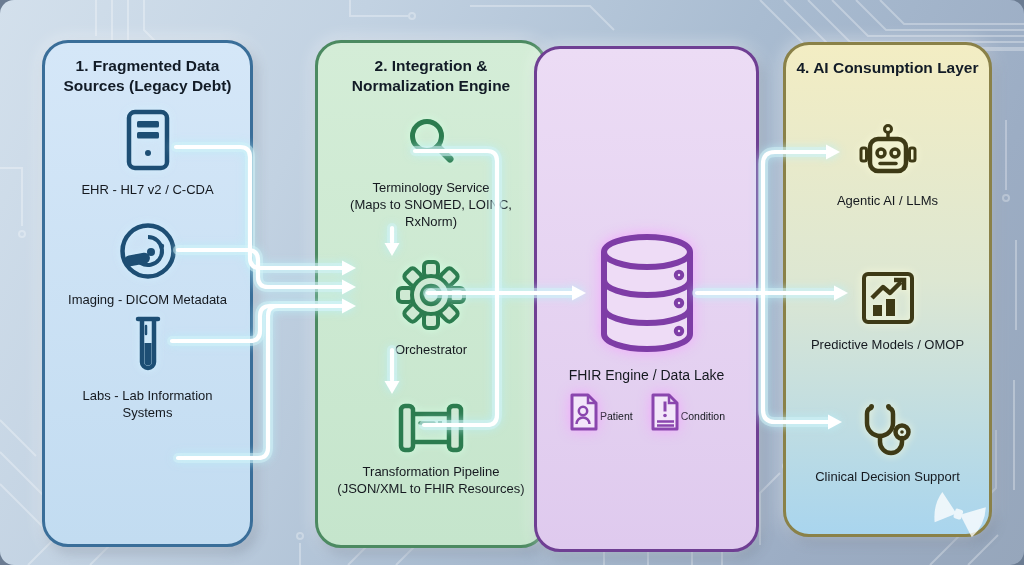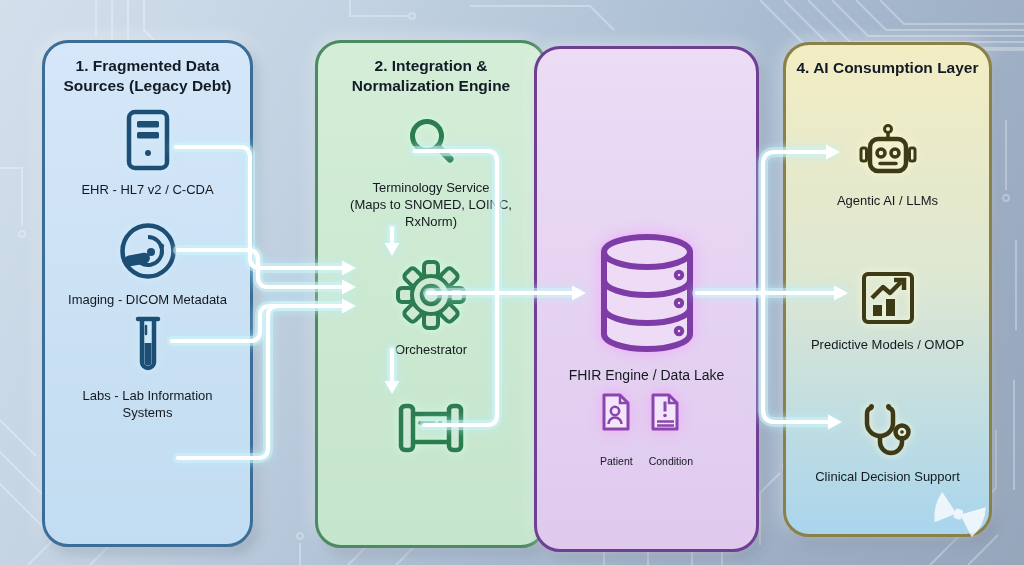--- a/index.html
+++ b/index.html
@@ -1,38 +1,39 @@
 <!DOCTYPE html>
 <html><head>
 <meta charset="utf-8">
 <style>
   html,body{margin:0;padding:0;background:#6b7c92;}
   .stage{
     position:relative;width:1024px;height:565px;overflow:hidden;
     font-family:"Liberation Sans", sans-serif;
     background:linear-gradient(118deg,#d3e0ec 0%,#c2d2e2 28%,#a9bcd1 58%,#9cadc4 82%,#96a6bb 100%);
+    border-radius:14px;
   }
   svg.bg{position:absolute;left:0;top:0;z-index:0;}
   .bg path,.bg circle{stroke:#ffffff;stroke-width:2;fill:none;opacity:.30;}
   .panel{position:absolute;border-radius:26px;z-index:1;
     box-shadow:0 0 18px rgba(255,255,255,.55), 4px 6px 12px rgba(35,55,85,.30);}
   .p1{left:42px;top:40px;width:205px;height:501px;background:linear-gradient(180deg,#d5e7f8,#c2dcf1);border:3px solid #3a6e99;}
   .p2{left:291px;top:40px;width:226px;height:502px;background:linear-gradient(180deg,#d4edd7,#c5e5cc);border:3px solid #4c8a61;margin-left:24px;}
   .p3{left:534px;top:46px;width:219px;height:500px;background:linear-gradient(180deg,#ecdcf5,#dfcaee);border:3px solid #6f3f93;}
   .p4{left:783px;top:42px;width:203px;height:489px;background:linear-gradient(180deg,#f3edc3 0%,#dde7d2 48%,#a9d5ee 100%);border:3px solid #8a8148;}
   .title{position:absolute;top:13px;left:0;right:0;margin:0;text-align:center;
     font-size:15.5px;font-weight:bold;line-height:1.3;color:#121b26;white-space:pre-line;}
   .item{position:absolute;left:0;right:0;display:flex;flex-direction:column;align-items:center;}
   .item .label{margin-top:7px;font-size:13px;line-height:1.3;color:#15191f;text-align:center;white-space:pre-line;}
   .p1 .icon svg{filter:drop-shadow(0 0 4px rgba(210,240,255,.95));}
   .p2 .icon svg{filter:drop-shadow(0 0 4px rgba(210,255,225,.95));}
   .p3 .icon svg{filter:drop-shadow(0 0 7px rgba(245,160,255,.85));}
   .p4 .icon svg{filter:drop-shadow(0 0 4px rgba(255,255,220,.9));}
   .res-row{position:absolute;top:344px;left:0;right:0;display:flex;justify-content:center;gap:16px;}
-  .res{display:flex;flex-direction:column;align-items:flex-start;gap:16px;}
+  .res{display:flex;align-items:center;}
   .res .label{margin-top:4px;font-size:10.5px;color:#15191f;}
   svg.connectors{position:absolute;left:0;top:0;z-index:2;pointer-events:none;overflow:visible;
     filter:drop-shadow(0 0 5px rgba(185,240,250,.9));}
   .c-glow path{stroke:#d4f3f7;stroke-width:10;opacity:.5;fill:none;stroke-linecap:round;}
   .c-main path{stroke:#ffffff;stroke-width:4.2;fill:none;stroke-linecap:round;}
   .c-main polygon{fill:#ffffff;}
   .logo{position:absolute;left:926px;top:486px;z-index:2;opacity:.9;}
 </style>
 </head>
 <body>
@@ -165,20 +166,22 @@
     <div class="item" style="top:360px">
       <span class="icon">
         <svg width="66" height="50" viewBox="0 0 66 50">
           <rect x="14" y="11" width="38" height="28" fill="none" stroke="#2c7c4f" stroke-width="4.5"></rect>
           <rect x="3" y="3" width="12" height="44" rx="4" fill="#cfe9d3" stroke="#2c7c4f" stroke-width="4.5"></rect>
           <rect x="51" y="3" width="12" height="44" rx="4" fill="#cfe9d3" stroke="#2c7c4f" stroke-width="4.5"></rect>
           <path d="M22 20 H36" stroke="#2c7c4f" stroke-width="3.5" stroke-linecap="round"></path>
           <rect x="40" y="18" width="4" height="4" fill="#2c7c4f"></rect>
         </svg>
       </span>
+      <span class="label">Transformation Pipeline
+(JSON/XML to FHIR Resources)</span>
     </div>
   </section>
 
   <section class="panel p3">
     <div class="item" style="top:182px">
       <span class="icon">
         <svg width="106" height="124" viewBox="0 0 106 124">
           <path d="M10 21 V103 a43 15 0 0 0 86 0 V21" fill="#eedcf6" stroke="#7e3da6" stroke-width="6"></path>
           <path d="M10 49 a43 15 0 0 0 86 0" fill="none" stroke="#7e3da6" stroke-width="6"></path>
           <path d="M10 77 a43 15 0 0 0 86 0" fill="none" stroke="#7e3da6" stroke-width="6"></path>

